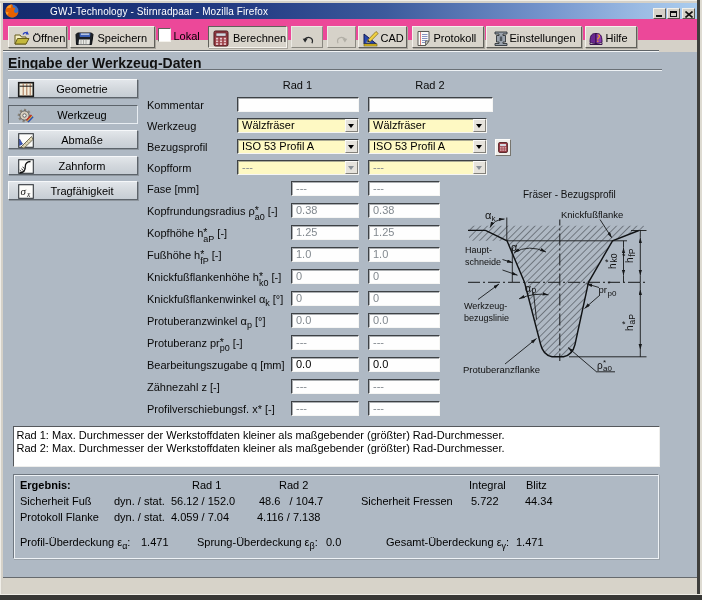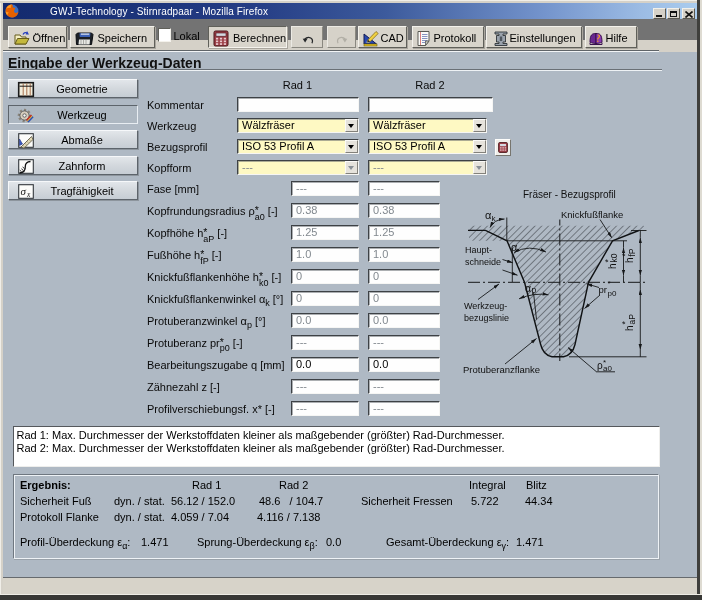--- a/index.html
+++ b/index.html
@@ -9,21 +9,21 @@
 
 #frameL{left:0;top:0;width:3px;height:600px;background:#d5d1c8;border-left:1px solid #f0eee8;}
 #frameT{left:0;top:0;width:702px;height:3px;background:#d5d1c8;border-top:1px solid #f0eee8;}
 #frameR{left:697px;top:0;width:5px;height:600px;background:#3f3f3c;border-right:2px solid #dedbd2;}
 #frameB{left:0;top:594px;width:702px;height:6px;background:#383835;border-top:1.5px solid #efede6;}
 
 #titlebar{left:3px;top:3px;width:694px;height:16px;background:linear-gradient(to right,#132a6e 0%,#243c84 35%,#3c5a9c 55%,#7494cc 78%,#9cbce4 92%,#aaccee 100%);}
 #title-text{left:17px;top:2.5px;color:#fff;font-size:10px;font-weight:normal;letter-spacing:0.1px;white-space:nowrap;margin-left:30px;}
 .wbtn{top:5px;width:13px;height:11px;background:#d5d1c8;border:1px solid;border-color:#f2f0ea #5a5850 #5a5850 #f2f0ea;font-size:9px;line-height:8px;text-align:center;color:#000;}
 
-#toolbar{left:3px;top:19px;width:694px;height:21px;background:#737373;}
+#toolbar{left:3px;top:19px;width:694px;height:21px;background:#ec4899;}
 #tbsep1{left:3px;top:50px;width:656px;height:1px;background:#5f6468;}
 #tbsep2{left:3px;top:51px;width:656px;height:1px;background:#f2f4f6;}
 .tbtn{top:7px;height:22px;background:#d8d4cb;border:1px solid;border-color:#f4f2ec #60605a #60605a #f4f2ec;box-shadow:1px 1px 0 #aaa69e;font-size:11px;color:#000;white-space:nowrap;}
 .tbtn span{position:absolute;top:5px;}
 .tbtn svg{position:absolute;top:3px;}
 
 #applet{left:3px;top:52px;width:694px;height:525px;background:#afb9c4;}
 #hdr{left:5px;top:2.5px;font-size:14px;color:#111;font-weight:bold;}
 #hdrl1{left:5px;top:17px;width:654px;height:1px;background:#6a7076;}
 #hdrl2{left:5px;top:18px;width:654px;height:1px;background:#eef2f5;}

